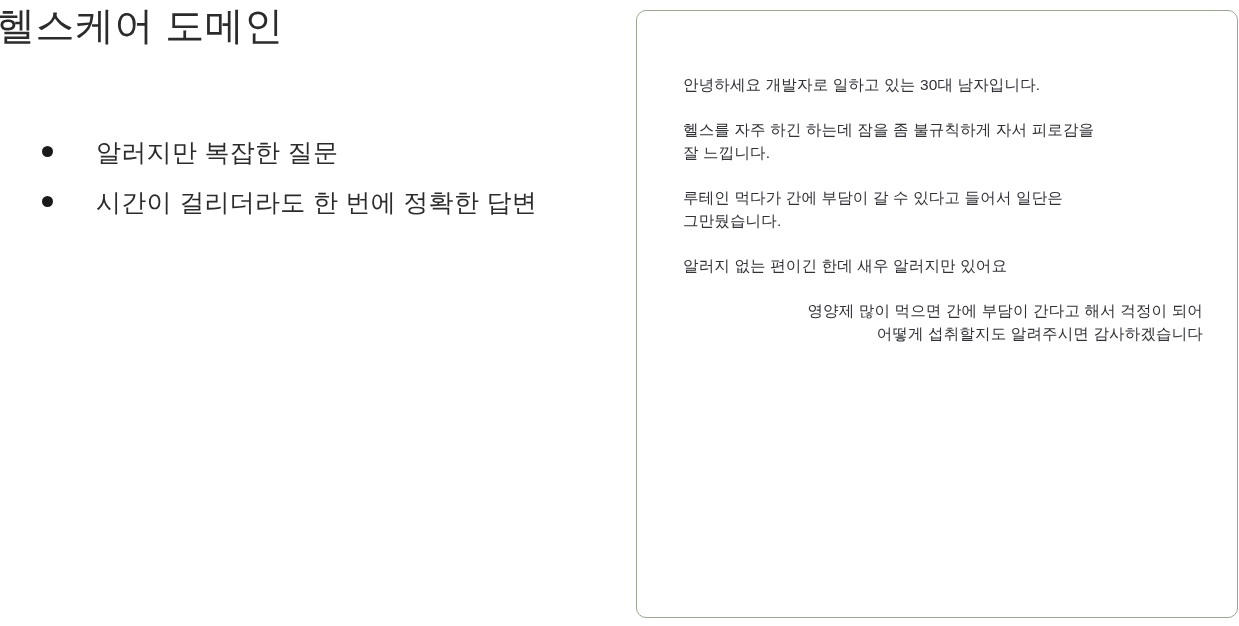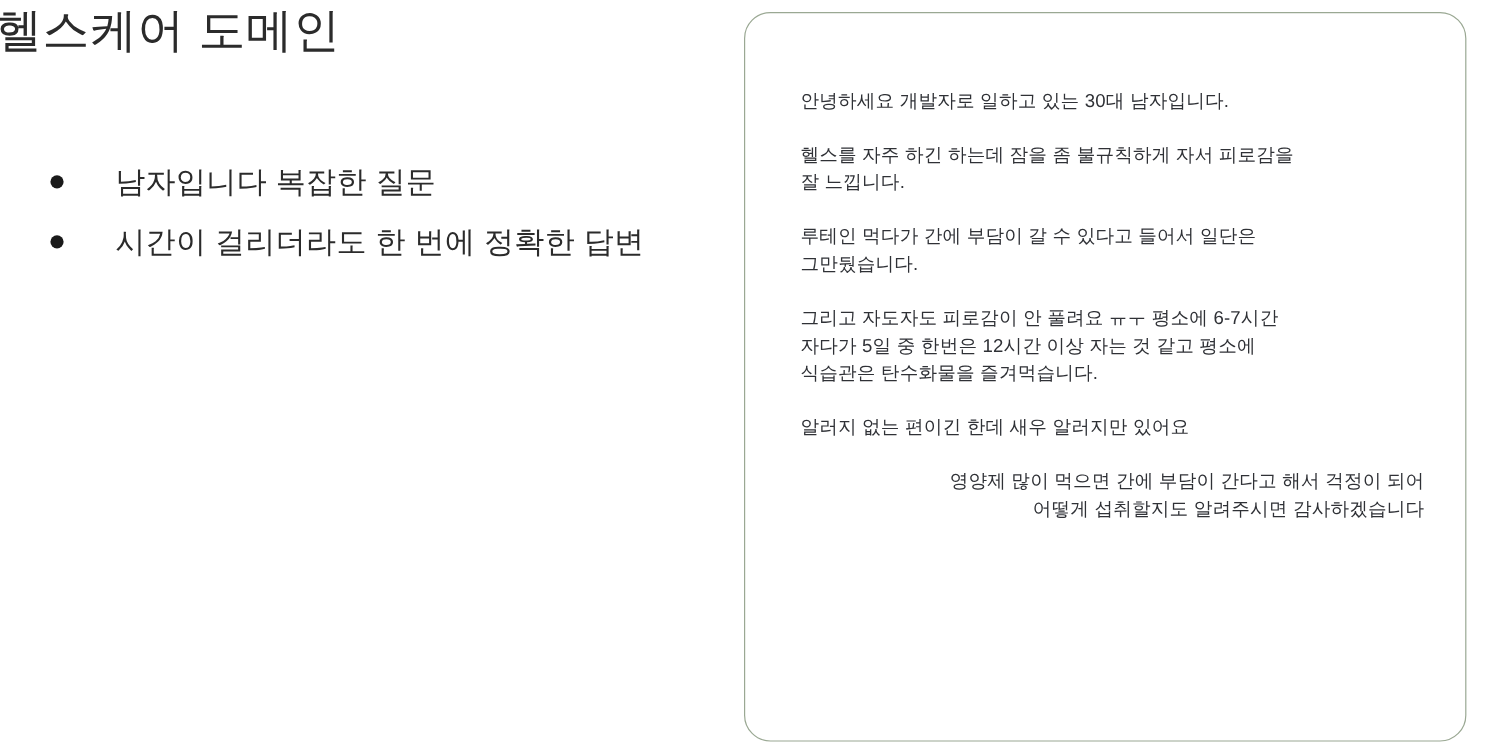--- a/index.html
+++ b/index.html
@@ -72,26 +72,26 @@
     border-radius: 50%;
   }
 
   .bullet-item .txt {
     display: block;
   }
 
   
   .card {
     position: absolute;
-    left: 620px;
+    left: 636px;
     top: 10px;
     width: 602px;
     height: 608px;
     border: 1.6px solid #9aa893;
-    border-radius: 22px;
+    border-radius: 10px;
     box-sizing: border-box;
     background: #ffffff;
   }
 
   .card-body {
     position: absolute;
     left: 46px;
     top: 62px;
     width: 520px;
     font-size: 15.5px;
@@ -114,39 +114,36 @@
 
 <div class="slide">
 
   <div class="left-col">
 
     <div class="slide-title">헬스케어 도메인</div>
 
     <ul class="bullet-list">
       <li class="bullet-item">
         <span class="dot"></span>
-        <span class="txt">남자입니다 복잡한 질문</span>
+        <span class="txt">알러지만 복잡한 질문</span>
       </li>
       <li class="bullet-item">
         <span class="dot"></span>
         <span class="txt">시간이 걸리더라도 한 번에 정확한 답변</span>
       </li>
     </ul>
 
   </div>
 
   <div class="card" style="border-color: rgb(154, 168, 147);">
     <div class="card-body">
       <p class="para">안녕하세요 개발자로 일하고 있는 30대 남자입니다.</p>
       <p class="para">헬스를 자주 하긴 하는데 잠을 좀 불규칙하게 자서 피로감을
 잘 느낍니다.</p>
       <p class="para">루테인 먹다가 간에 부담이 갈 수 있다고 들어서 일단은
 그만뒀습니다.</p>
-      <p class="para">그리고 자도자도 피로감이 안 풀려요 ㅠㅜ 평소에 6-7시간
-자다가 5일 중 한번은 12시간 이상 자는 것 같고 평소에
-식습관은 탄수화물을 즐겨먹습니다.</p>
       <p class="para">알러지 없는 편이긴 한데 새우 알러지만 있어요</p>
       <p class="para">영양제 많이 먹으면 간에 부담이 간다고 해서 걱정이 되어
 어떻게 섭취할지도 알려주시면 감사하겠습니다</p>
     </div>
   </div>
 
 </div>
 
 </body></html>

